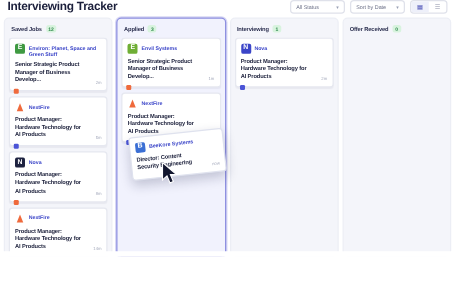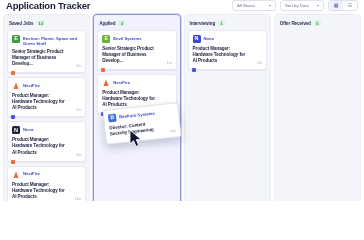--- a/index.html
+++ b/index.html
@@ -130,21 +130,21 @@
     position: absolute; left: 0; bottom: 0; width: 364px; height: 4px;
     background: #ffffff;
   }
 </style>
 </head>
 <body>
 
 <div id="app">
 
   <div class="topbar">
-    <div class="page-title">Application Tracker</div>
+    <div class="page-title">Interviewing Tracker</div>
     <div class="topbar-right">
       <div class="pill">
         <span>All Status</span>
         <span class="chev">▾</span>
       </div>
       <div class="pill">
         <span>Sort by Date</span>
         <span class="chev">▾</span>
       </div>
       <div class="seg">

